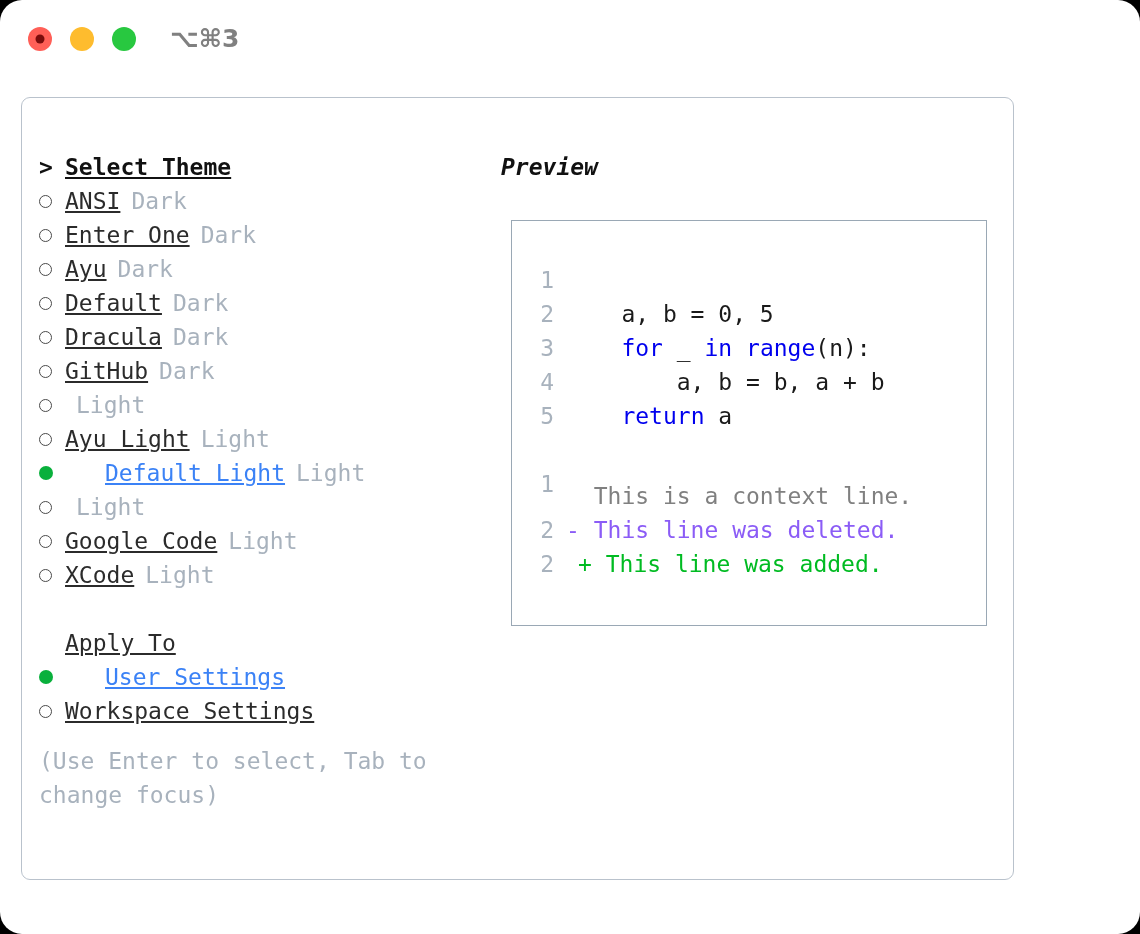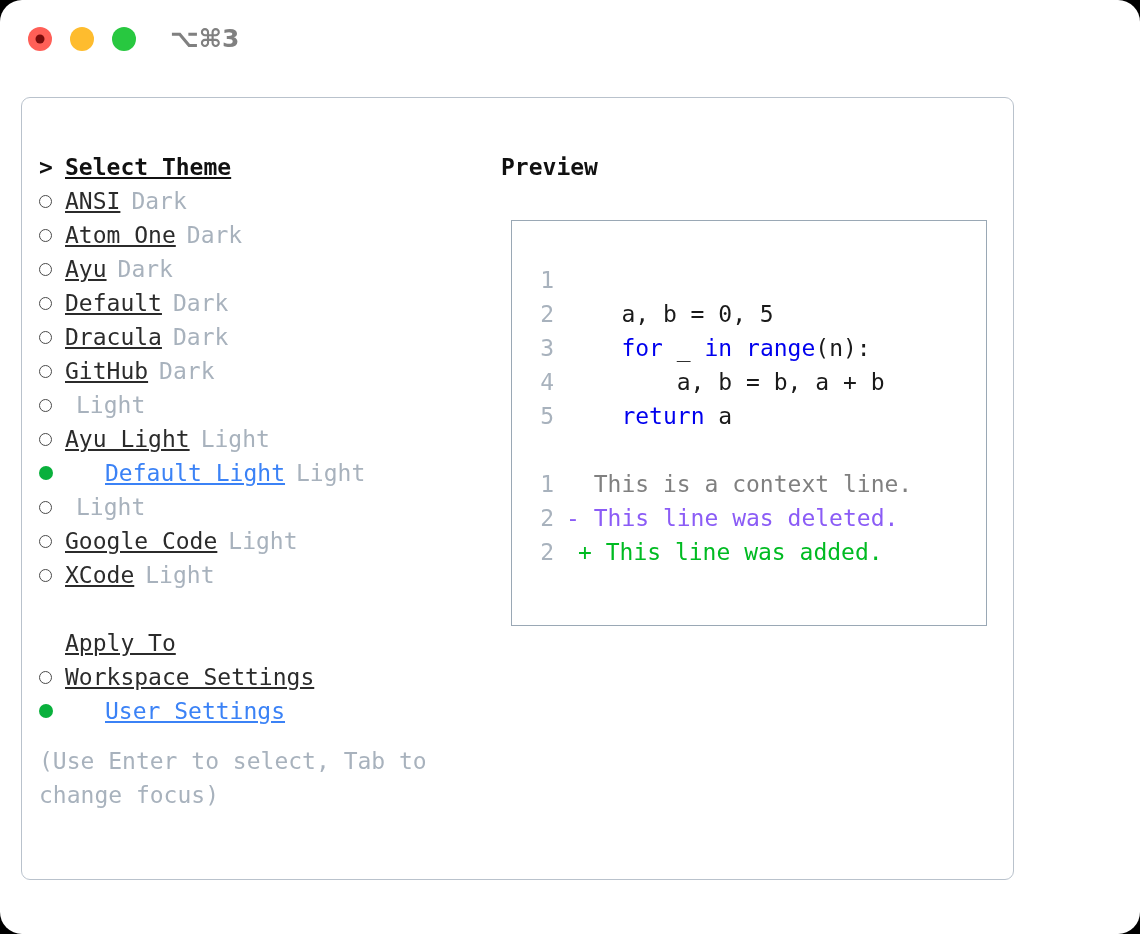--- a/index.html
+++ b/index.html
@@ -173,20 +173,21 @@
     left: 479px;
     top: 52px;
     width: 500px;
   }
 
   .preview-title {
     font-size: 23px;
     font-weight: bold;
     color: #111111;
     line-height: 34px;
+    font-style: italic;
   }
 
   .preview-box {
     margin-top: 36px;
     margin-left: 10px;
     width: 476px;
     height: 406px;
     border: 1.5px solid #9aa8b5;
     box-sizing: border-box;
     background: #ffffff;
@@ -213,21 +214,21 @@
     text-align: right;
     margin-right: 12px;
   }
   .code-text { color: #1a1a1a; }
 
   .kw   { color: #0000ee; }
   .fn   { color: #aa0000; }
   .plain{ color: #1a1a1a; }
 
   .diff-block { margin-top: 34px; }
-  .diff-ctx  { color: #808080; }
+  .diff-ctx  { color: #808080; margin-top: 12px; }
   .diff-del  { color: #8b5cf6; }
   .diff-add  { color: #00bb22; margin-left: 12px; }
 </style>
 </head>
 <body>
 
 <div class="window">
 
   <div class="titlebar">
     <div class="traffic">
@@ -255,21 +256,21 @@
               <span class="marker">
                 <span class="bullet-open"></span>
               </span>
               <span class="label">ANSI</span>
               <span class="variant">Dark</span>
             </div>
             <div class="row">
               <span class="marker">
                 <span class="bullet-open"></span>
               </span>
-              <span class="label">Atom One</span>
+              <span class="label">Enter One</span>
               <span class="variant">Dark</span>
             </div>
             <div class="row">
               <span class="marker">
                 <span class="bullet-open"></span>
               </span>
               <span class="label">Ayu</span>
               <span class="variant">Dark</span>
             </div>
             <div class="row">
@@ -338,29 +339,29 @@
         <div class="spacer-sm"></div>
 
         <div class="row">
           <span class="marker"></span>
           <span class="label">Apply To</span>
         </div>
 
         <div id="apply-list">
             <div class="row">
               <span class="marker">
+                <span class="bullet-filled"></span>
+              </span>
+              <span class="label selected">User Settings</span>
+            </div>
+            <div class="row">
+              <span class="marker">
                 <span class="bullet-open"></span>
               </span>
               <span class="label">Workspace Settings</span>
-            </div>
-            <div class="row">
-              <span class="marker">
-                <span class="bullet-filled"></span>
-              </span>
-              <span class="label selected">User Settings</span>
             </div>
           </div>
 
         <div class="hint">(Use Enter to select, Tab to change focus)</div>
       </div>
 
       <div class="right-col">
         <div class="preview-title">Preview</div>
 
         <div class="preview-box">

